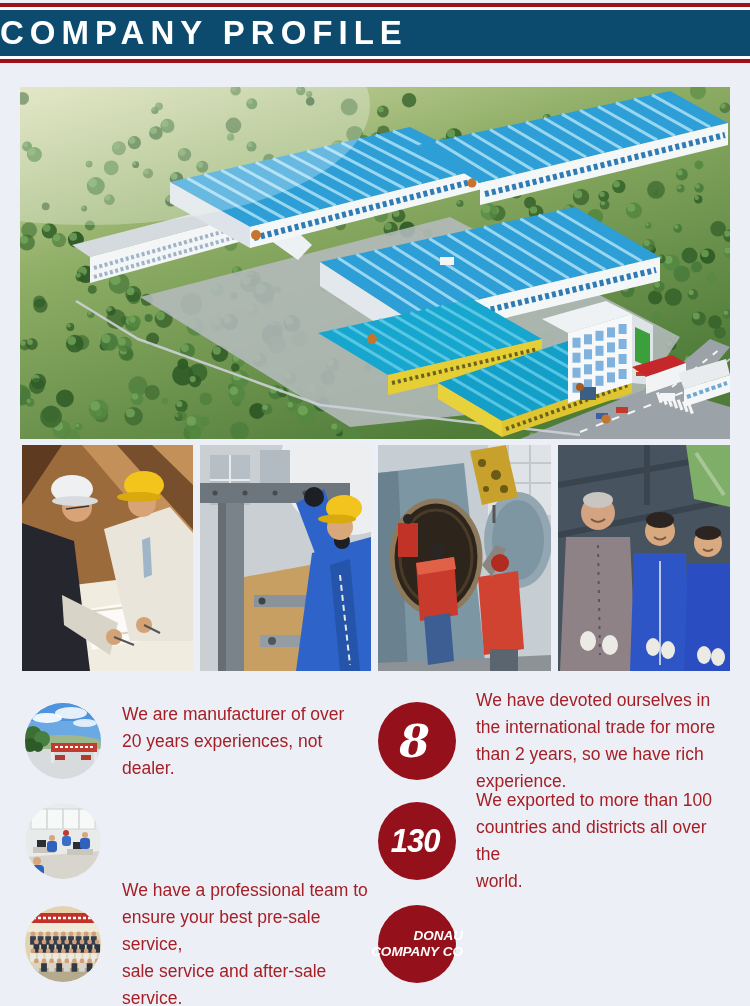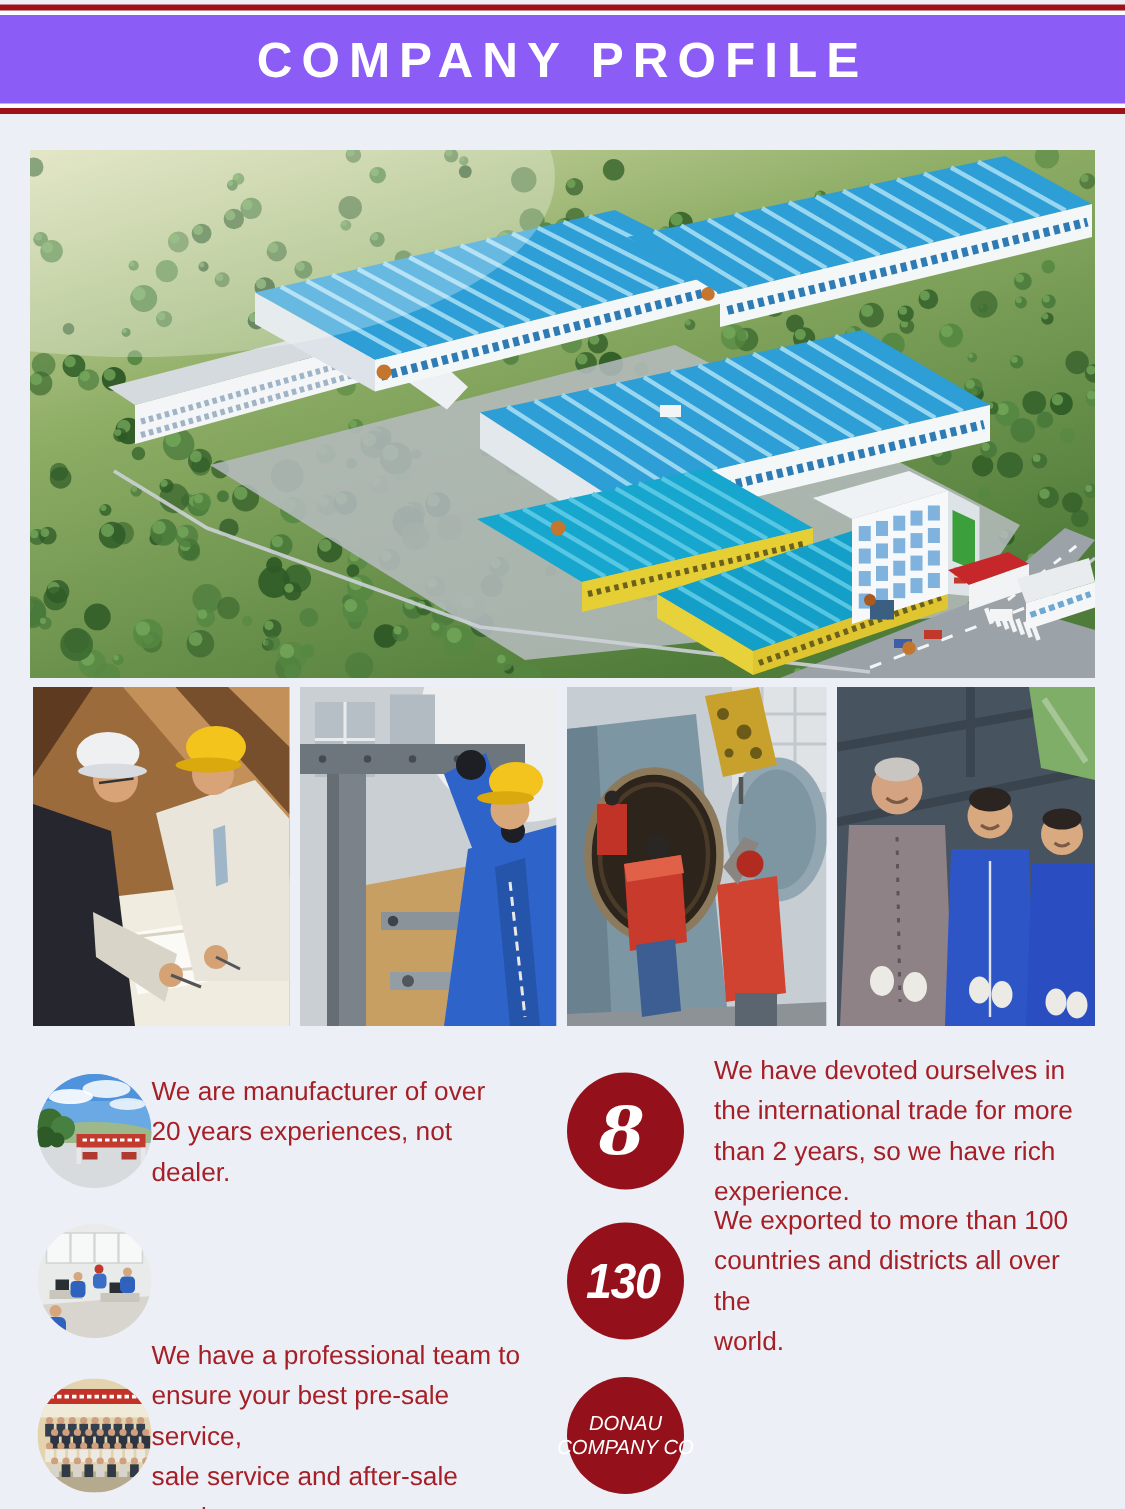--- a/index.html
+++ b/index.html
@@ -1,38 +1,38 @@
 <!DOCTYPE html>
 <html><head>
 <meta charset="utf-8">
 <style>
   html,body{margin:0;padding:0}
   body{width:750px;height:1006px;background:#edeff7;font-family:"Liberation Sans",sans-serif;overflow:hidden;position:relative}
   
   .hdr{margin-top:3px;background:#fbfcfe}
   .rule{height:4px;background:#9e1118}
   .gap{height:3px}
-  .band{height:59px;background:#8b5cf6;display:flex;align-items:center;justify-content:center}
+  .band{height:46px;background:#0c4a6e;display:flex;align-items:center;justify-content:flex-start}
   .title{color:#ffffff;font-size:33px;font-weight:bold;letter-spacing:6px;white-space:nowrap}
   
   .hero{margin:24px 20px 0;line-height:0}
   
   .photo-row{display:flex;gap:7px;margin:6px 20px 0 22px;line-height:0}
   .photo{display:block}
   
   .features{display:grid;grid-template-columns:375px 375px;grid-template-rows:100px 100px 106px;margin-top:20px}
   .feature{display:flex;align-items:center;box-sizing:border-box}
   .feature:nth-child(odd){padding-left:25px}
   .feature:nth-child(even){padding-left:3px}
   .badge-img{flex:0 0 auto;line-height:0}
   .badge-num{width:78px;height:78px;border-radius:50%;background:#94101a;color:#fff;display:flex;align-items:center;justify-content:center;flex:0 0 auto}
   .num-8{font-family:"DejaVu Serif",serif;font-style:italic;font-weight:bold;font-size:44px;padding-right:5px}
   .num-130{font-family:"Liberation Sans",sans-serif;font-style:italic;font-weight:bold;font-size:33px;letter-spacing:-1px;transform:scaleX(.94);padding-right:3px}
-  .badge-text{font-family:"Liberation Sans",sans-serif;font-style:italic;font-weight:normal;font-size:13.5px;line-height:1.15;text-align:center;white-space:nowrap}
-  .ftext{width:258px;font-size:17.5px;line-height:27px;color:#a52026;white-space:pre-line}
+  .badge-text{font-family:"Liberation Sans",sans-serif;font-style:italic;font-weight:bold;font-size:13.5px;line-height:1.15;text-align:right;white-space:nowrap}
+  .ftext{margin-left:21px;width:258px;font-size:17.5px;line-height:27px;color:#a52026;white-space:pre-line}
   .feature:nth-child(even) .ftext{margin-left:20px;width:256px}
 </style>
 </head>
 <body>
 
 <div class="hdr">
   <div class="rule"></div>
   <div class="gap"></div>
   <div class="band">
     <span class="title">COMPANY PROFILE</span>

